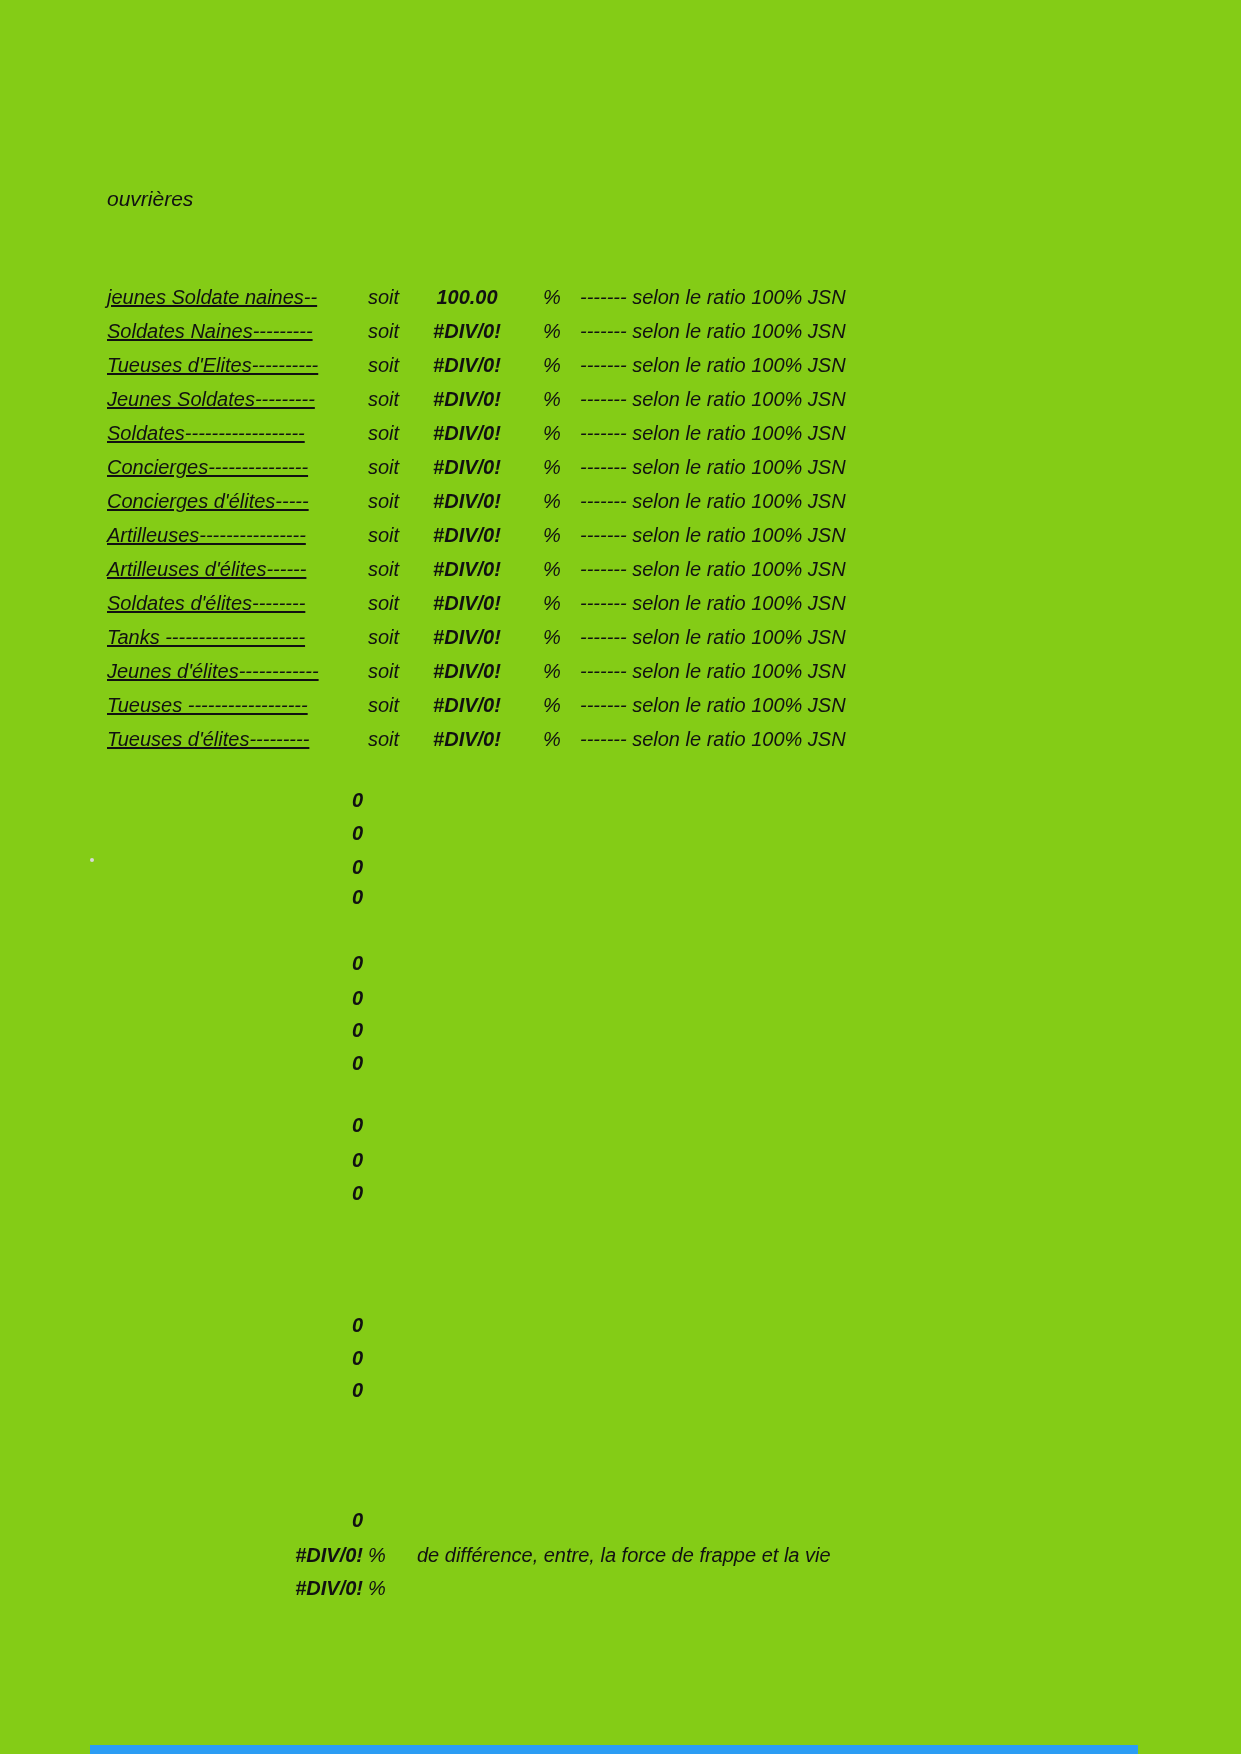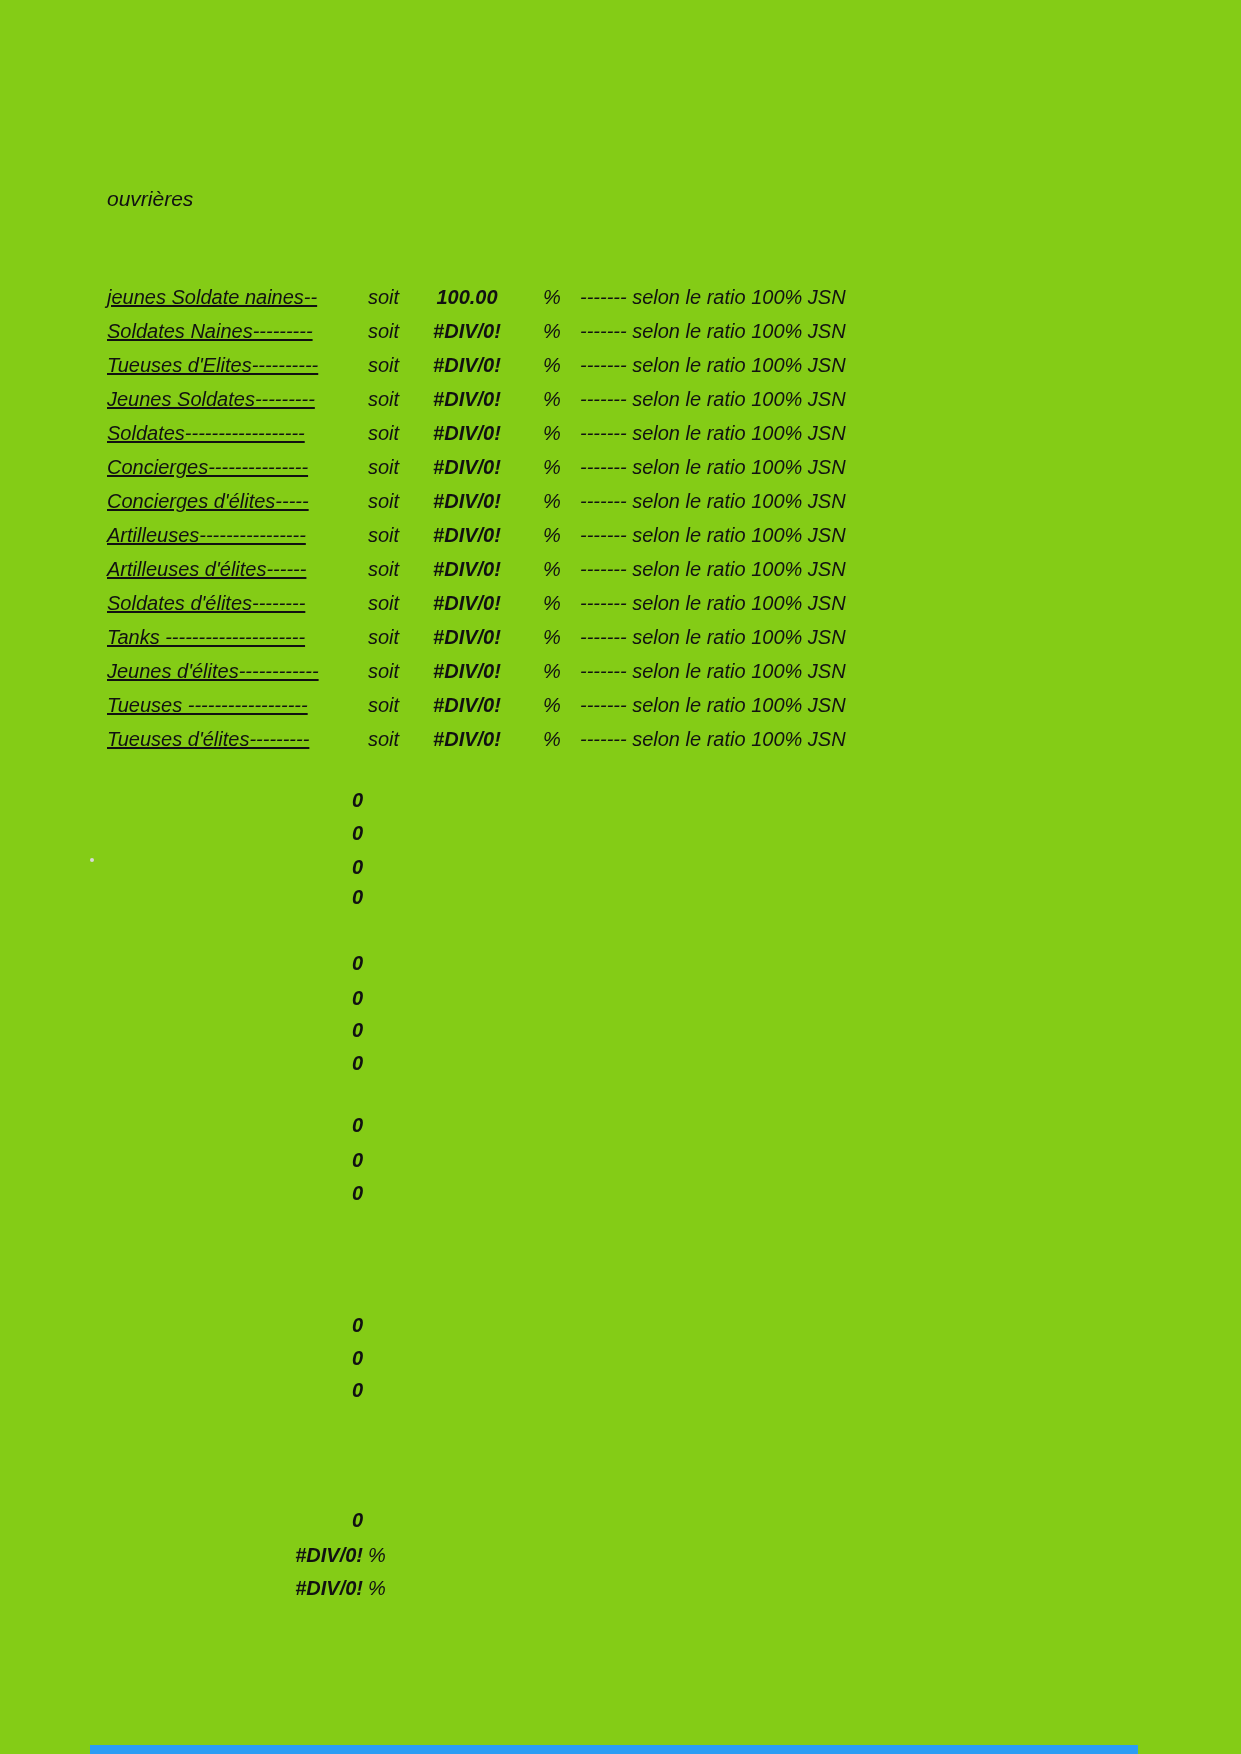--- a/index.html
+++ b/index.html
@@ -163,20 +163,21 @@
 
   <span class="zero" style="top:1313px">0</span>
   <span class="zero" style="top:1346px">0</span>
   <span class="zero" style="top:1378px">0</span>
 
   <span class="zero" style="top:1508px">0</span>
 
   <div class="sum-line" style="top:1540px">
     <span class="sval">#DIV/0!</span>
     <span class="spct">%</span>
+    <span class="stext">de différence, entre, la force de frappe et la vie</span>
   </div>
   <div class="sum-line" style="top:1573px">
     <span class="sval">#DIV/0!</span>
     <span class="spct">%</span>
   </div>
 
   <div class="speck"></div>
 
   <div class="bottom-bar" style="background: rgb(43, 157, 244);"></div>
 

